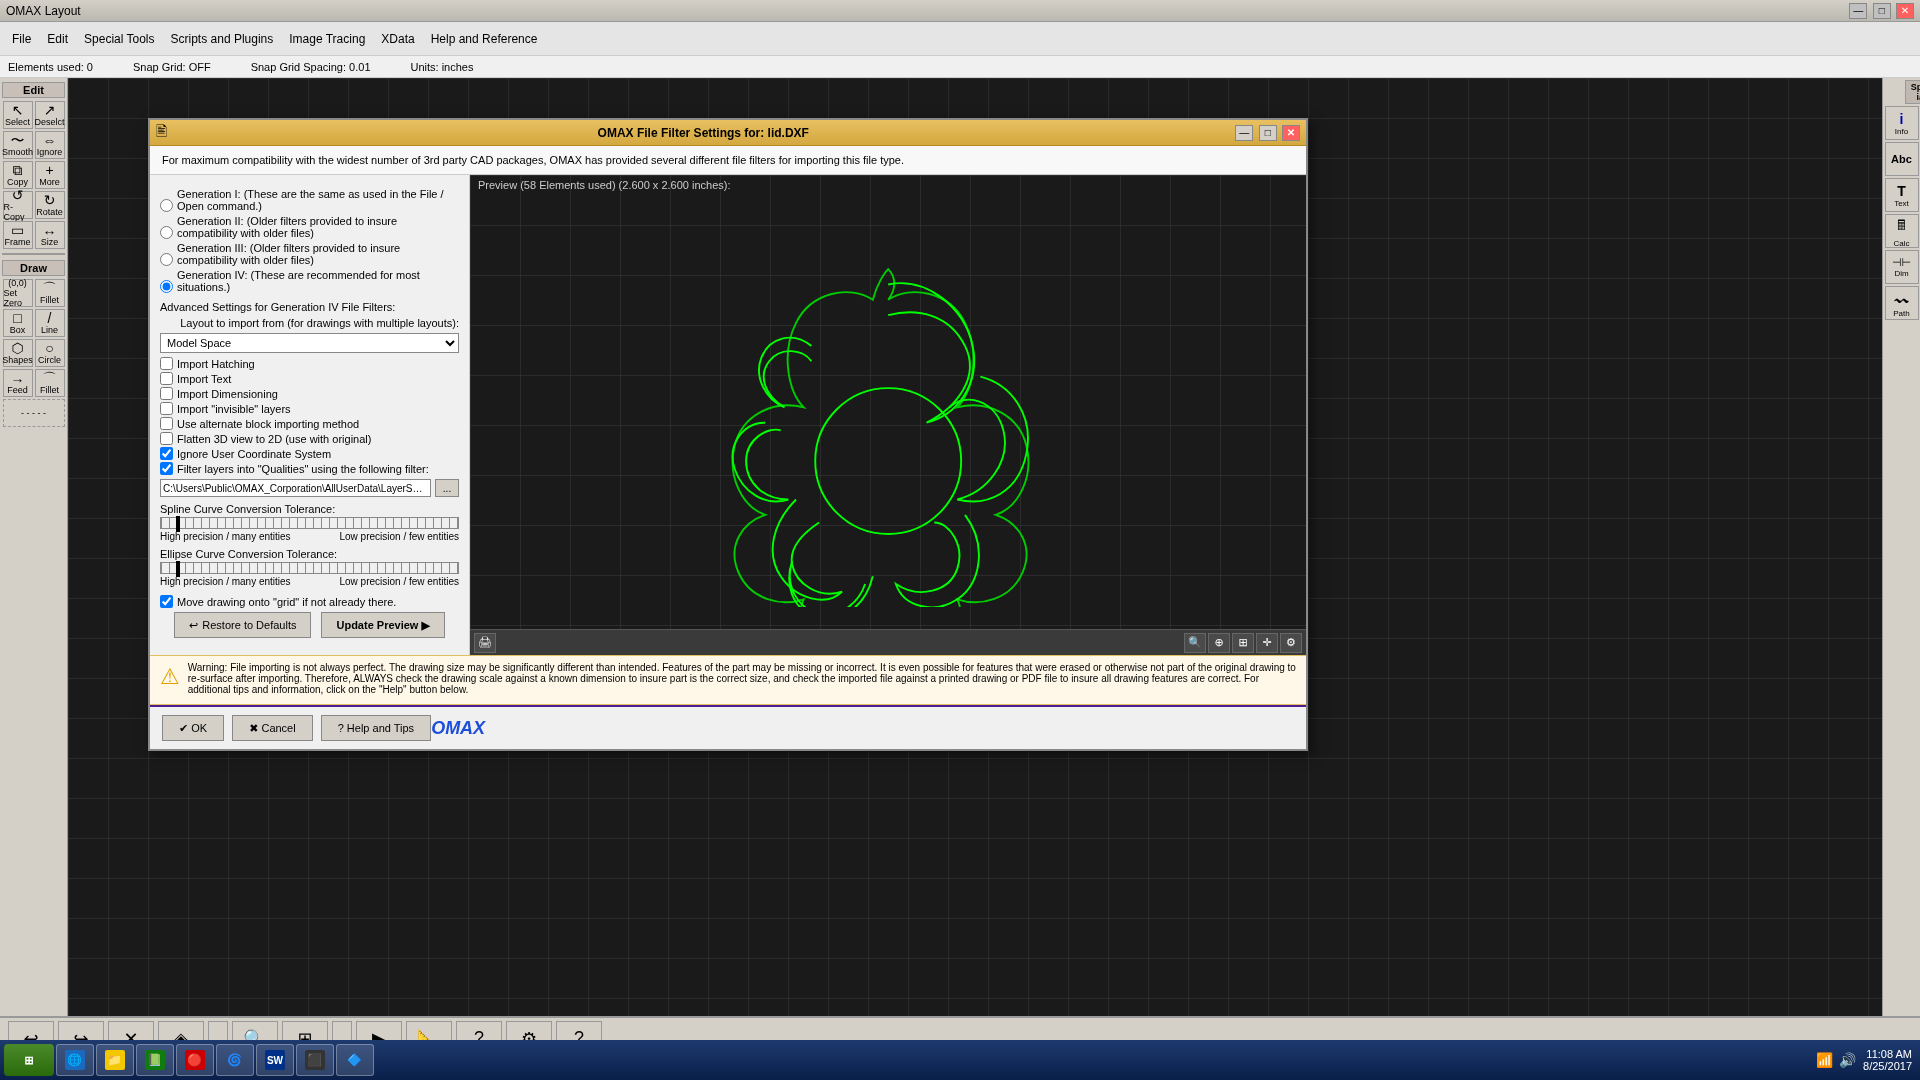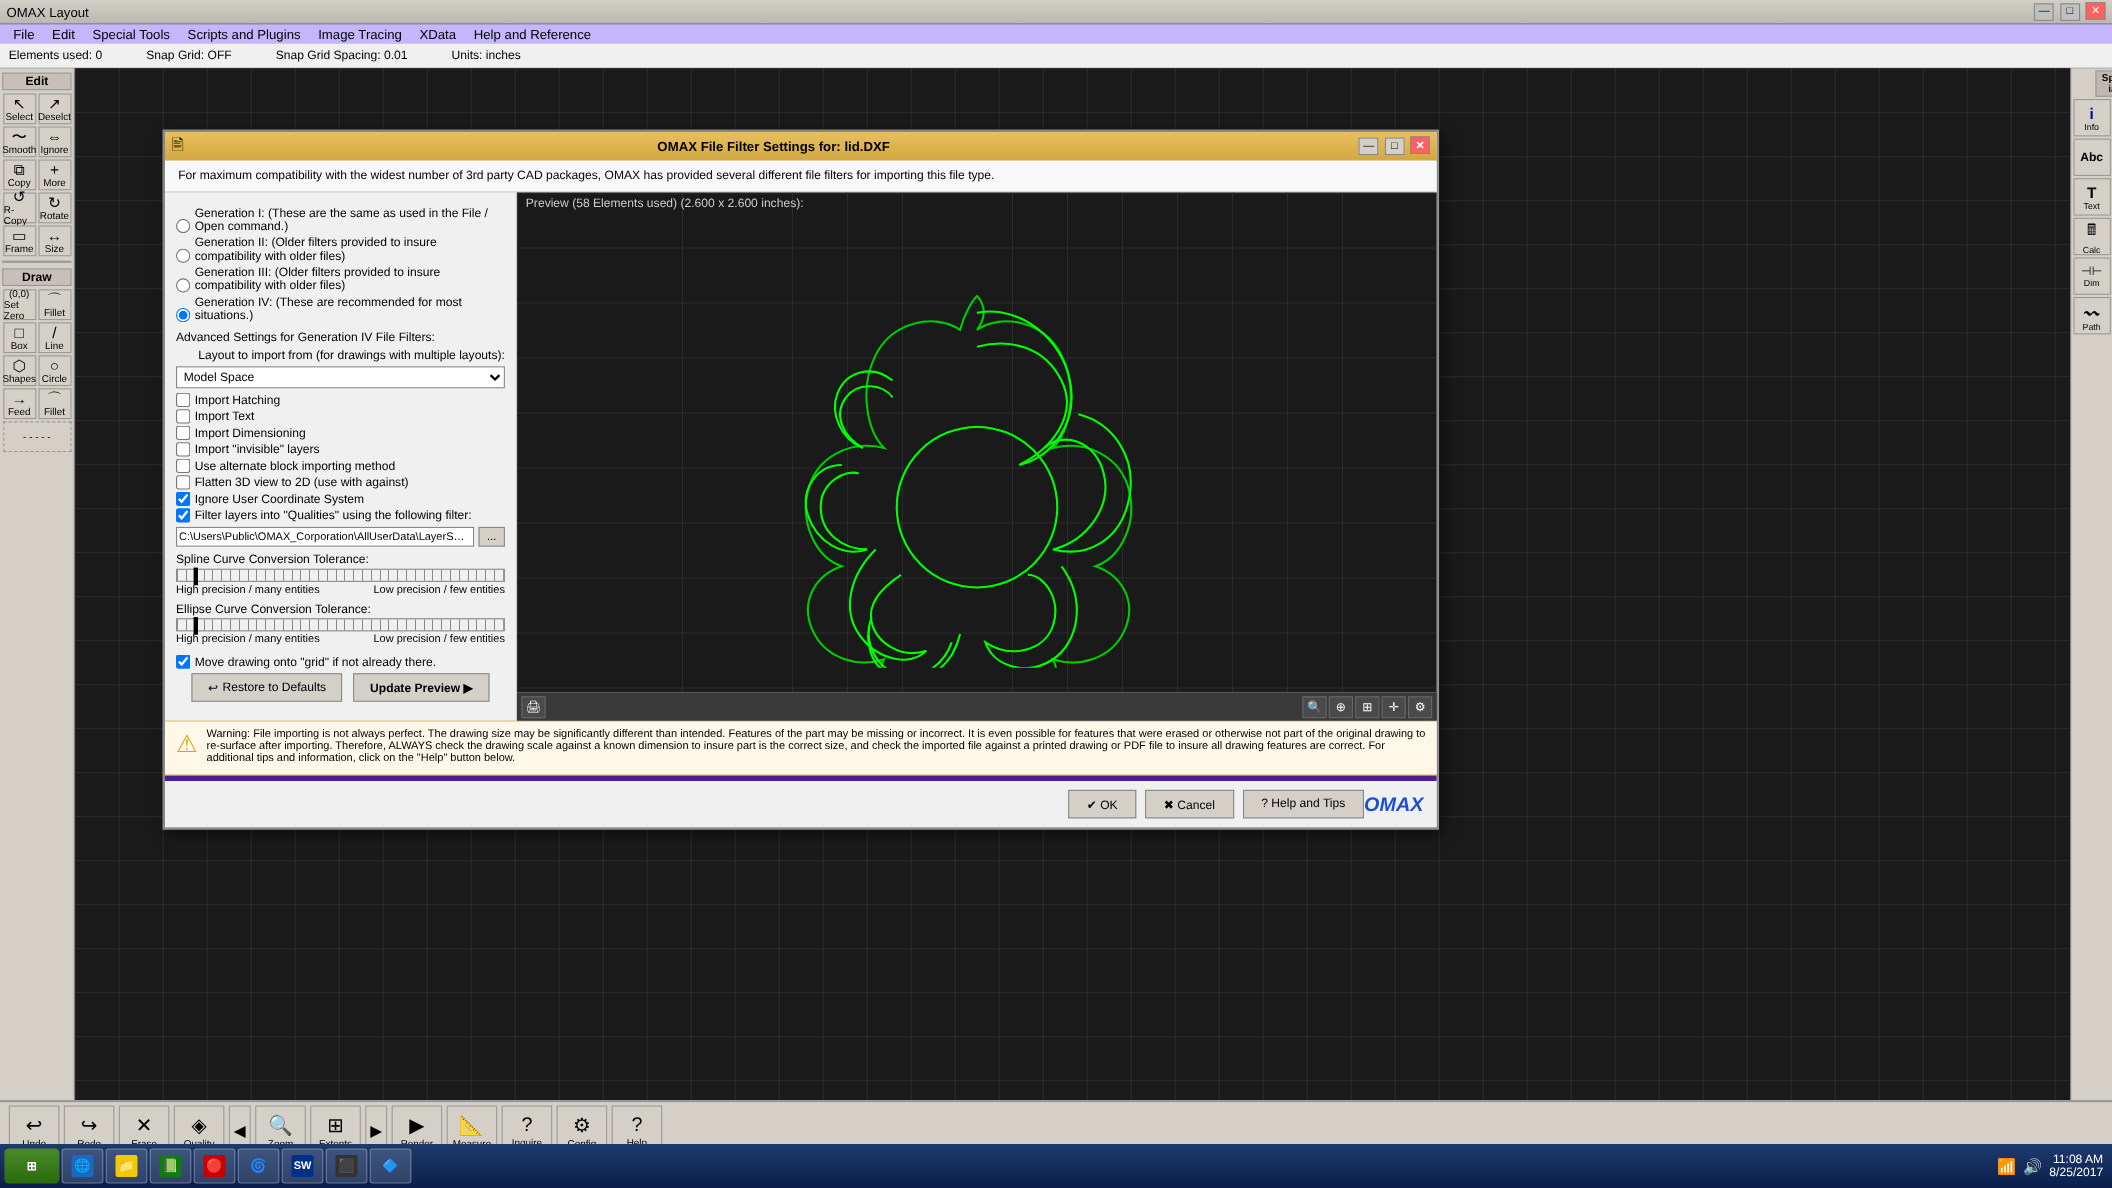--- a/index.html
+++ b/index.html
@@ -32,22 +32,22 @@
       display: inline-flex;
       align-items: center;
       justify-content: center;
       margin-left: 2px;
       cursor: pointer;
     }
 
     
     #menu-bar {
       width: 100%;
-      height: 18px;
-      background: #c4b5fd;
+      height: 34px;
+      background: #e5e5e5;
       display: flex;
       align-items: center;
       padding: 0 4px;
       border-bottom: 1px solid #ccc;
     }
     .menu-item {
       padding: 2px 8px;
       font-size: 12px;
       color: #000;
       cursor: pointer;
@@ -486,24 +486,24 @@
       font-size: 22px;
       color: #e0a000;
       flex-shrink: 0;
       margin-top: 2px;
     }
 
     
     #dialog-footer {
       display: flex;
       align-items: center;
-      justify-content: flex-end;
+      justify-content: flex-start;
       padding: 8px 12px;
       background: #f0f0f0;
-      border-top: 5px solid #4c1d95;
+      border-top: 2px solid #4c1d95;
     }
     .footer-btns {
       display: flex;
       gap: 8px;
       align-items: center;
     }
     .footer-btn {
       height: 26px;
       padding: 0 16px;
       background: #d4d0c8;
@@ -922,21 +922,21 @@
           <div class="checkbox-item">
             <input type="checkbox" id="import-invisible" style="">
             <label for="import-invisible">Import "invisible" layers</label>
           </div>
           <div class="checkbox-item">
             <input type="checkbox" id="alt-block" style="">
             <label for="alt-block">Use alternate block importing method</label>
           </div>
           <div class="checkbox-item">
             <input type="checkbox" id="flatten-3d" style="">
-            <label for="flatten-3d">Flatten 3D view to 2D (use with against)</label>
+            <label for="flatten-3d">Flatten 3D view to 2D (use with original)</label>
           </div>
           <div class="checkbox-item">
             <input type="checkbox" id="ignore-ucs" checked="" style="">
             <label for="ignore-ucs">Ignore User Coordinate System</label>
           </div>
           <div class="checkbox-item">
             <input type="checkbox" id="filter-layers" checked="" style="">
             <label for="filter-layers">Filter layers into "Qualities" using the following filter:</label>
           </div>
 

